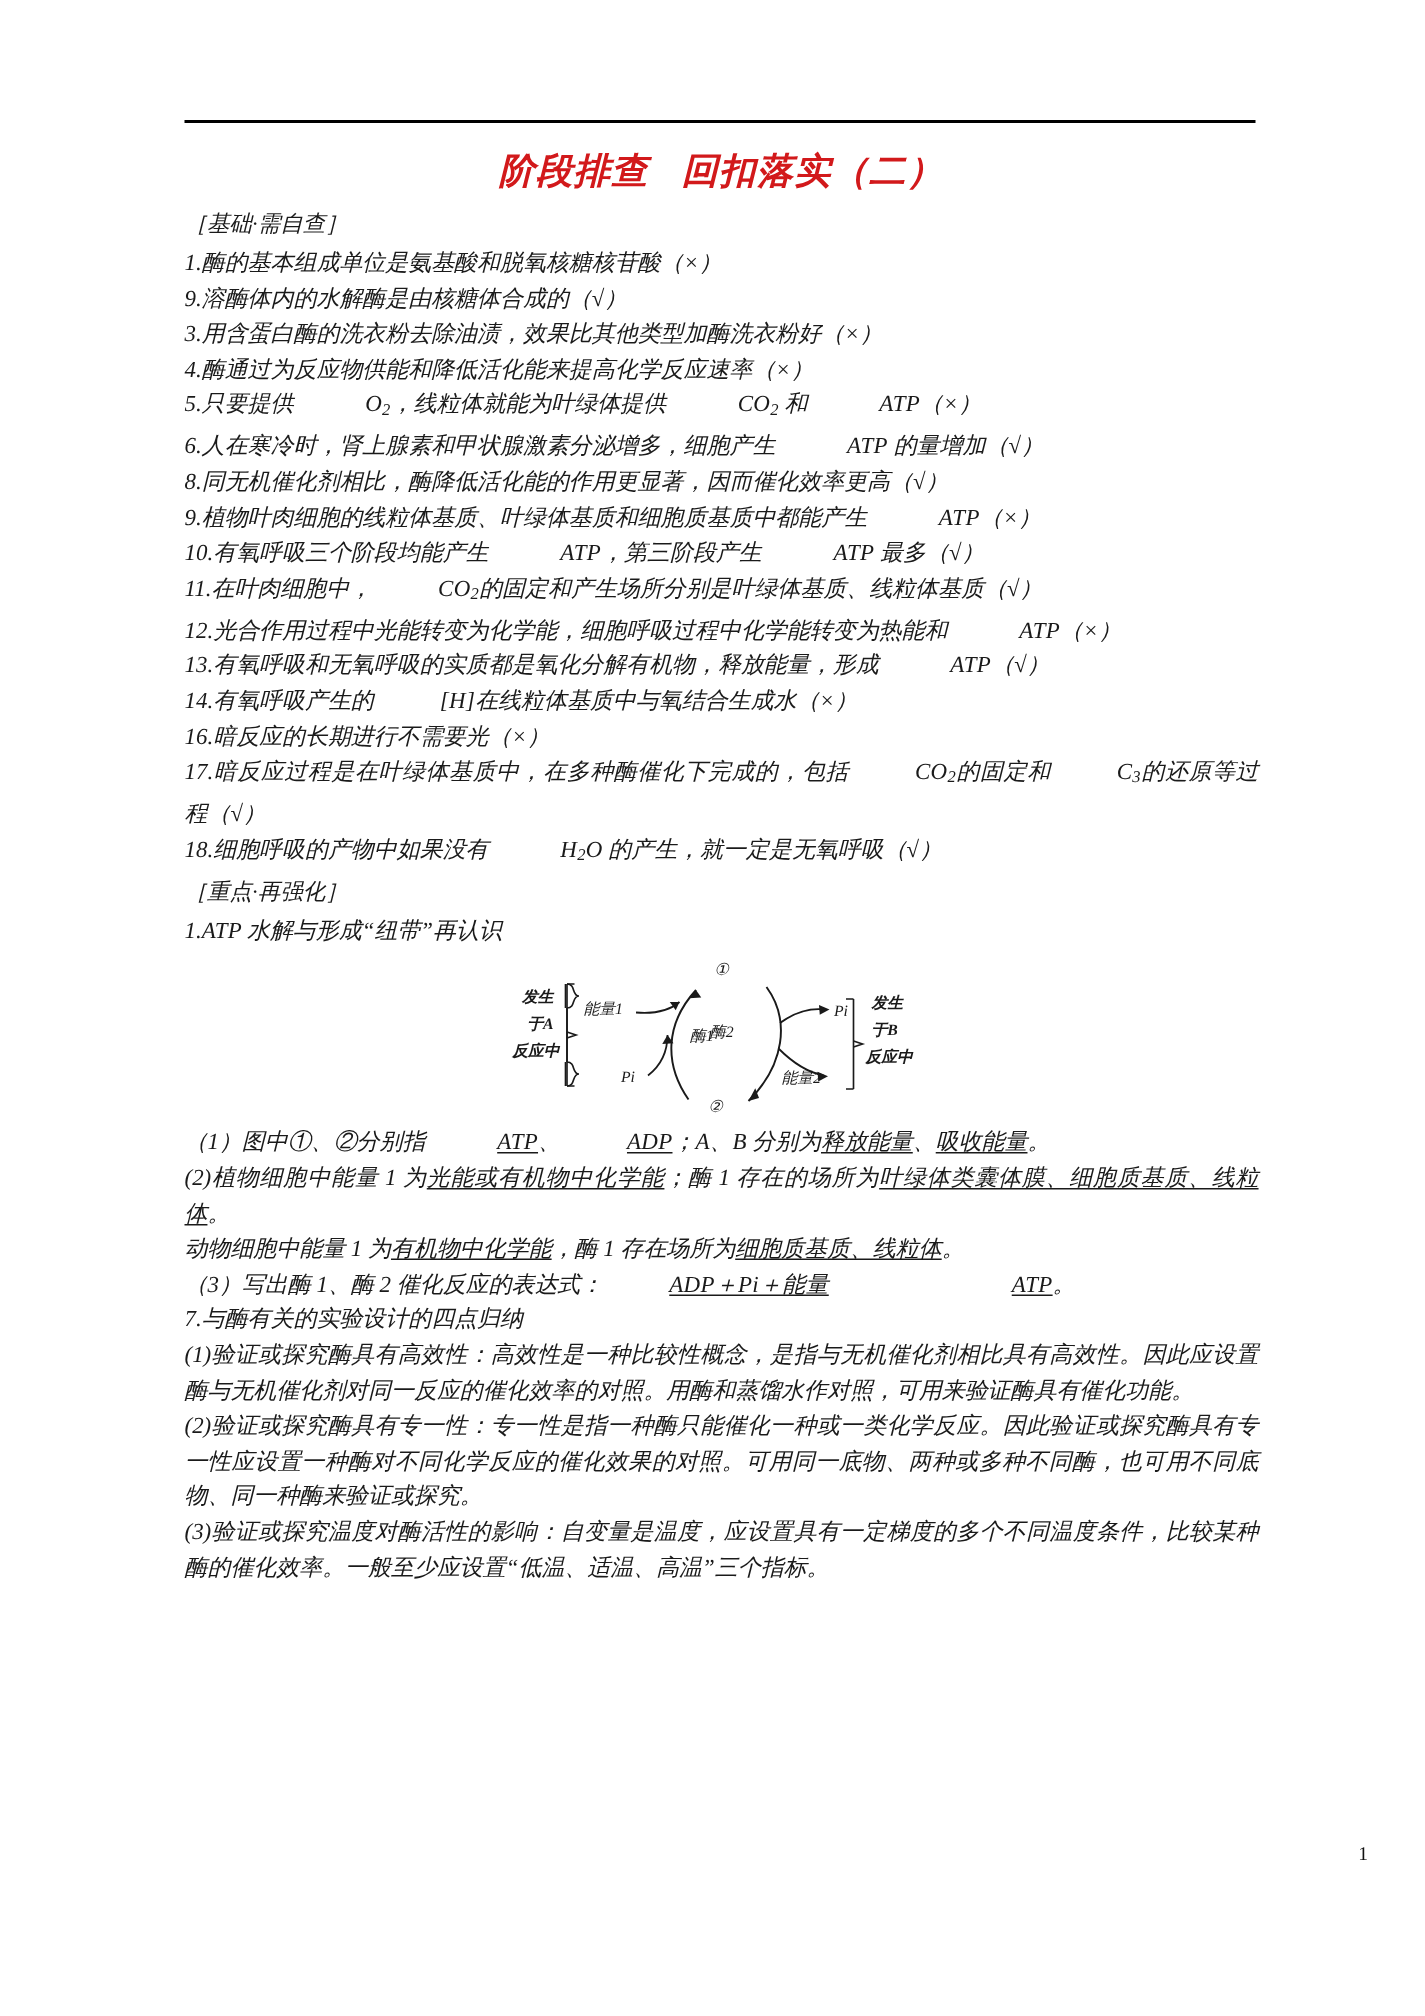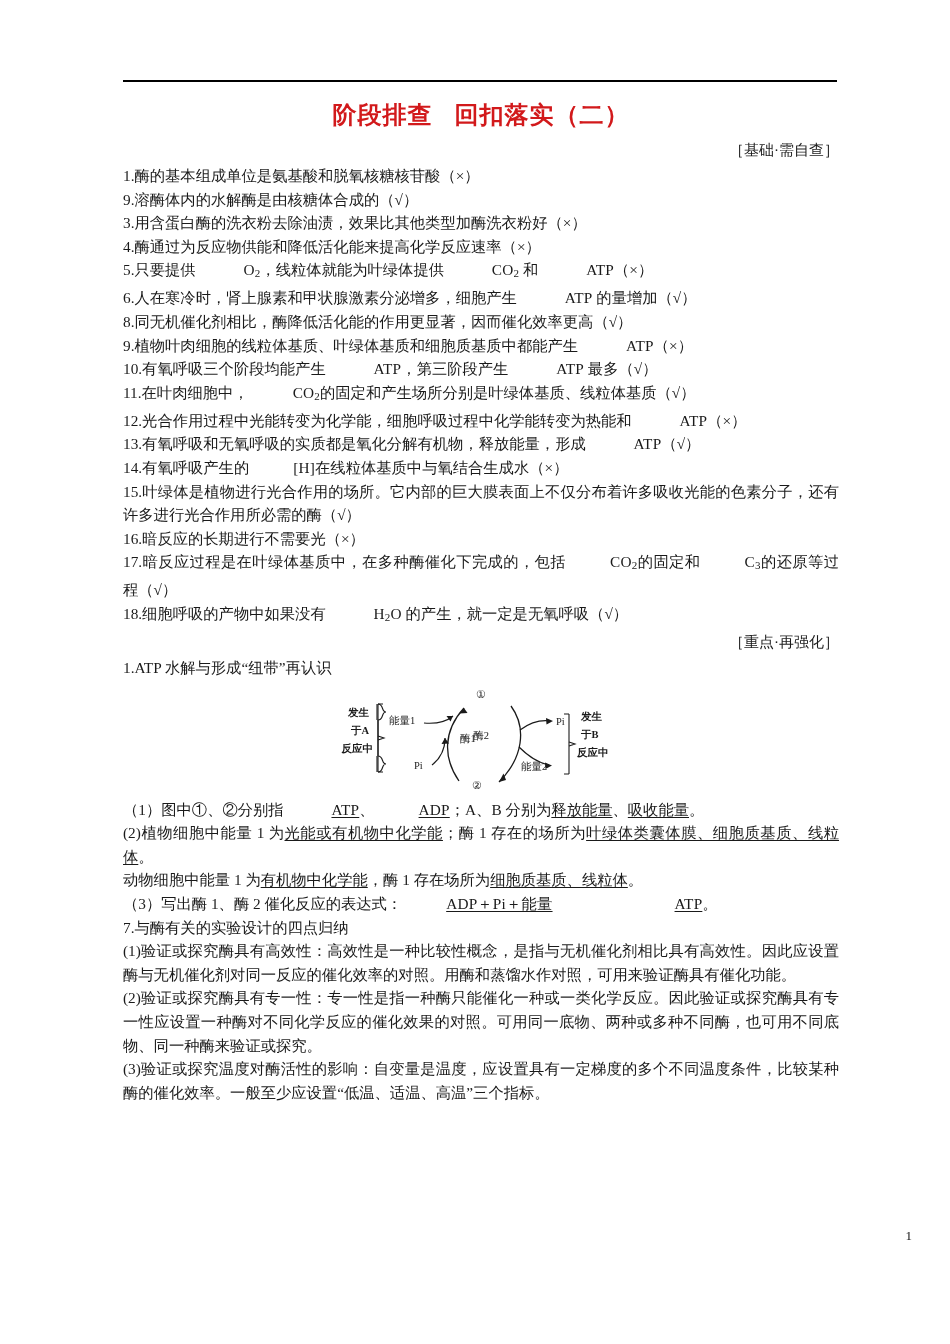--- a/index.html
+++ b/index.html
@@ -27,36 +27,37 @@
     top: 80px;
     width: 714px;
     height: 0;
     border-top: 2px solid #000000;
   }
   .content {
     position: absolute;
     left: 123px;
     top: 98px;
     width: 716px;
+    font-style: italic;
   }
   .doc-title {
     text-align: center;
     color: #d2191b;
     font-weight: bold;
     font-size: 24px;
     letter-spacing: 1px;
     margin: 0 0 6px 0;
     line-height: 34px;
   }
   .doc-title .gap {
     display: inline-block;
     width: 22px;
   }
   .section-head {
-    text-align: right;
+    text-align: left;
     font-size: 15px;
     line-height: 24px;
     margin: 0 0 2px 0;
   }
   .line {
     font-size: 15.3px;
     line-height: 23.6px;
     margin: 0;
     text-align: justify;
     text-justify: inter-ideograph;
@@ -117,21 +118,20 @@
     <p class="line">4.酶通过为反应物供能和降低活化能来提高化学反应速率（×）</p>
     <p class="line">5.只要提供 <span class="latin">O<sub>2</sub></span>，线粒体就能为叶绿体提供 <span class="latin">CO<sub>2</sub></span> 和 <span class="latin">ATP</span>（×）</p>
     <p class="line">6.人在寒冷时，肾上腺素和甲状腺激素分泌增多，细胞产生 <span class="latin">ATP</span> 的量增加（√）</p>
     <p class="line">8.同无机催化剂相比，酶降低活化能的作用更显著，因而催化效率更高（√）</p>
     <p class="line">9.植物叶肉细胞的线粒体基质、叶绿体基质和细胞质基质中都能产生 <span class="latin">ATP</span>（×）</p>
     <p class="line">10.有氧呼吸三个阶段均能产生 <span class="latin">ATP</span>，第三阶段产生 <span class="latin">ATP</span> 最多（√）</p>
     <p class="line">11.在叶肉细胞中，<span class="latin">CO<sub>2</sub></span>的固定和产生场所分别是叶绿体基质、线粒体基质（√）</p>
     <p class="line">12.光合作用过程中光能转变为化学能，细胞呼吸过程中化学能转变为热能和 <span class="latin">ATP</span>（×）</p>
     <p class="line">13.有氧呼吸和无氧呼吸的实质都是氧化分解有机物，释放能量，形成 <span class="latin">ATP</span>（√）</p>
     <p class="line">14.有氧呼吸产生的<span class="latin">[H]</span>在线粒体基质中与氧结合生成水（×）</p>
-    <p class="line">15.叶绿体是植物进行光合作用的场所。它内部的巨大膜表面上不仅分布着许多吸收光能的色素分子，还有许多进行光合作用所必需的酶（√）</p>
     <p class="line">16.暗反应的长期进行不需要光（×）</p>
     <p class="line">17.暗反应过程是在叶绿体基质中，在多种酶催化下完成的，包括<span class="latin">CO<sub>2</sub></span>的固定和<span class="latin">C<sub>3</sub></span>的还原等过程（√）</p>
     <p class="line">18.细胞呼吸的产物中如果没有 <span class="latin">H<sub>2</sub>O</span> 的产生，就一定是无氧呼吸（√）</p>
 
     <div class="section-head">［重点·再强化］</div>
 
     <p class="line">1.ATP 水解与形成“纽带”再认识</p>
 
     <div class="diagram-wrap">
       <svg class="atp-diagram" width="300" height="108" viewBox="0 0 300 108" font-family="'Liberation Serif', serif" fill="#1a1a1a">

